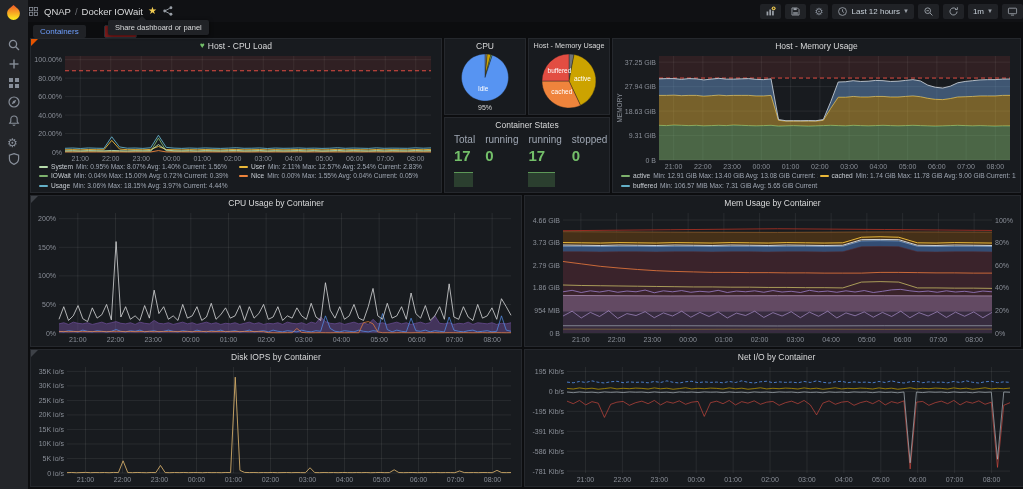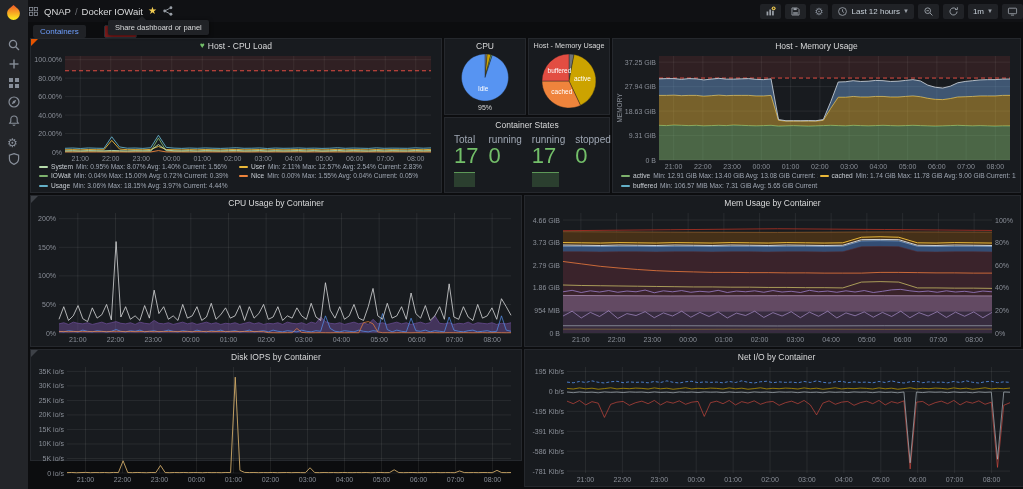--- a/index.html
+++ b/index.html
@@ -38,30 +38,30 @@
 .chart{position:absolute;left:2px;right:2px;top:13px;bottom:2px}
 #p1 .chart{bottom:29px}
 #p5 .chart{bottom:21px}
 .legend{position:absolute;left:8px;right:4px;bottom:2px;display:grid;grid-template-columns:1fr 1fr;column-gap:2px;row-gap:1px;font-size:6.6px;color:#9fa7b3;line-height:8.4px}
 .legend .li{display:flex;align-items:center;gap:3px;white-space:nowrap;overflow:hidden;cursor:pointer}
 .legend i{width:9px;height:2px;border-radius:1px;flex:none}
 .legend b{color:#c9ced4;font-weight:normal}
 .stats{position:absolute;left:4px;right:4px;top:13px;bottom:3px;display:grid;grid-template-columns:repeat(4,1fr)}
 .stat{position:relative;padding:3px 5px}
 .stat .lb{font-size:10px;color:#9fa7b3}
-.stat .vl{font-size:22px;line-height:22px;font-weight:400;color:#73BF69}
+.stat .vl{font-size:15px;line-height:22px;font-weight:700;color:#73BF69}
 .spark{position:absolute;left:5px;bottom:2px;width:62%;height:15px;background:rgba(115,191,105,.22);border-top:1px solid rgba(115,191,105,.7)}
 #p1{left:30px;top:38px;width:412px;height:155px}
 #p2{left:444px;top:38px;width:82px;height:77px}
 #p3{left:528px;top:38px;width:82px;height:77px}
 #p4{left:444px;top:117px;width:166px;height:76px}
 #p5{left:612px;top:38px;width:409px;height:155px}
 #p6{left:30px;top:195px;width:492px;height:152px}
 #p7{left:524px;top:195px;width:497px;height:152px}
-#p8{left:30px;top:349px;width:492px;height:112px}
+#p8{left:30px;top:349px;width:492px;height:138px}
 #p9{left:524px;top:349px;width:505px;height:138px}
 </style>
 </head>
 <body>
 
 <div id="app">
   <div class="sidebar">
     <div class="logo">
       <svg viewBox="0 0 16 16">
           <defs>

